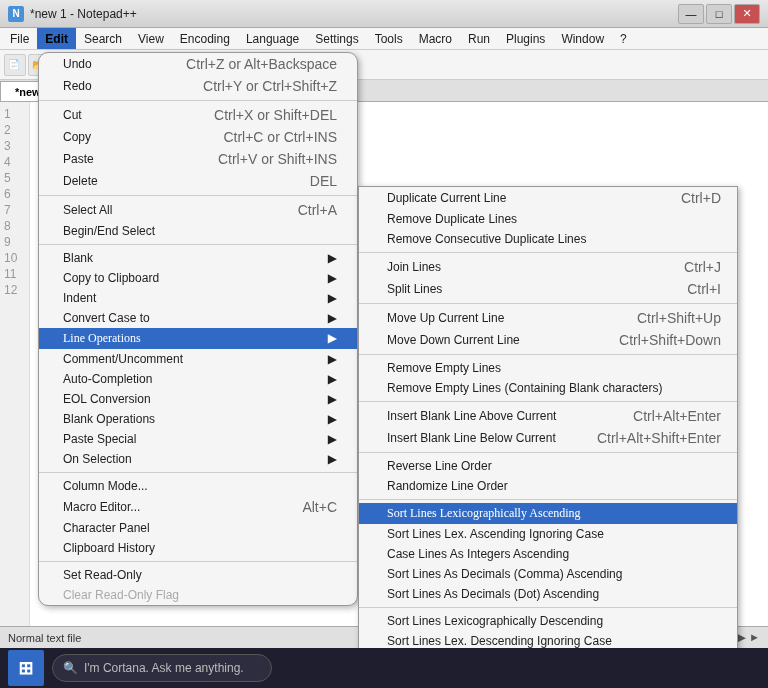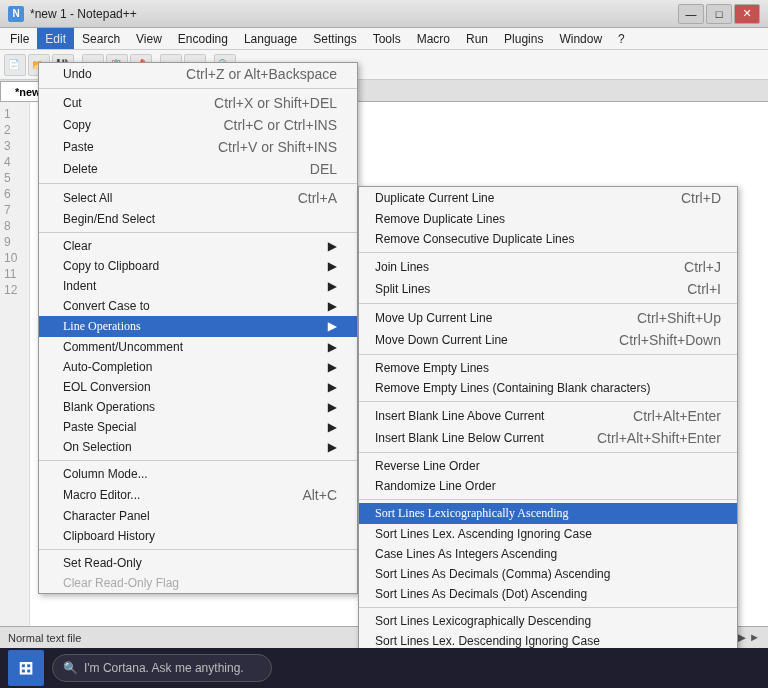--- a/index.html
+++ b/index.html
@@ -62,21 +62,22 @@
     .menu-item {
       padding: 2px 8px;
       cursor: pointer;
       font-size: 12px;
       color: #222;
       height: 100%;
       display: flex; align-items: center;
     }
     .menu-item:hover, .menu-item.active {
       background: #316ac5;
-      color: #e5e5e5;
+      color: #000000;
+      font-weight: bold;
     }
 
     
     .toolbar {
       background: #f5f5f5;
       height: 30px;
       border-bottom: 1px solid #ccc;
       display: flex;
       align-items: center;
       padding: 2px 4px;
@@ -242,21 +243,21 @@
     
     .submenu {
       position: absolute;
       background: #f5f5f5;
       border: 1px solid #999;
       box-shadow: 2px 2px 6px rgba(0,0,0,0.3);
       pointer-events: auto;
       min-width: 350px;
     }
     .submenu .dropdown-item {
-      padding: 3px 16px 3px 16px;
+      padding: 3px 16px 3px 28px;
     }
   </style>
 </head>
 <body>
 
 <div class="title-bar">
   <div class="title-bar-icon">
     <span>N</span>
   </div>
   <div class="title-bar-text">*new 1 - Notepad++</div>
@@ -320,25 +321,29 @@
   <div class="editor-content"></div>
 </div>
 
 <div class="status-bar" style="position:absolute; bottom:40px; width:100%;">
   <span>Normal text file</span>
   <span style="margin-left:auto; font-size:11px; color:#555;">▶ ►</span>
 </div>
 
 <div class="dropdown-overlay">
 
-  <div class="dropdown" style="left:38px; top:12px; width:320px;">
+  <div class="dropdown" style="left:38px; top:2px; width:320px;border-radius:10px;">
     <div class="dropdown-item">
       <span>Undo</span>
       <span class="shortcut">Ctrl+Z or Alt+Backspace</span>
     </div>
+    <div class="dropdown-item">
+      <span>Redo</span>
+      <span class="shortcut">Ctrl+Y or Ctrl+Shift+Z</span>
+    </div>
     <div class="dropdown-separator"></div>
     <div class="dropdown-item">
       <span>Cut</span>
       <span class="shortcut">Ctrl+X or Shift+DEL</span>
     </div>
     <div class="dropdown-item">
       <span>Copy</span>
       <span class="shortcut">Ctrl+C or Ctrl+INS</span>
     </div>
     <div class="dropdown-item">
@@ -352,21 +357,21 @@
     <div class="dropdown-separator"></div>
     <div class="dropdown-item">
       <span>Select All</span>
       <span class="shortcut">Ctrl+A</span>
     </div>
     <div class="dropdown-item">
       <span>Begin/End Select</span>
     </div>
     <div class="dropdown-separator"></div>
     <div class="dropdown-item">
-      <span>Clear</span>
+      <span>Blank</span>
       <span class="arrow">▶</span>
     </div>
     <div class="dropdown-item">
       <span>Copy to Clipboard</span>
       <span class="arrow">▶</span>
     </div>
     <div class="dropdown-item">
       <span>Indent</span>
       <span class="arrow">▶</span>
     </div>

